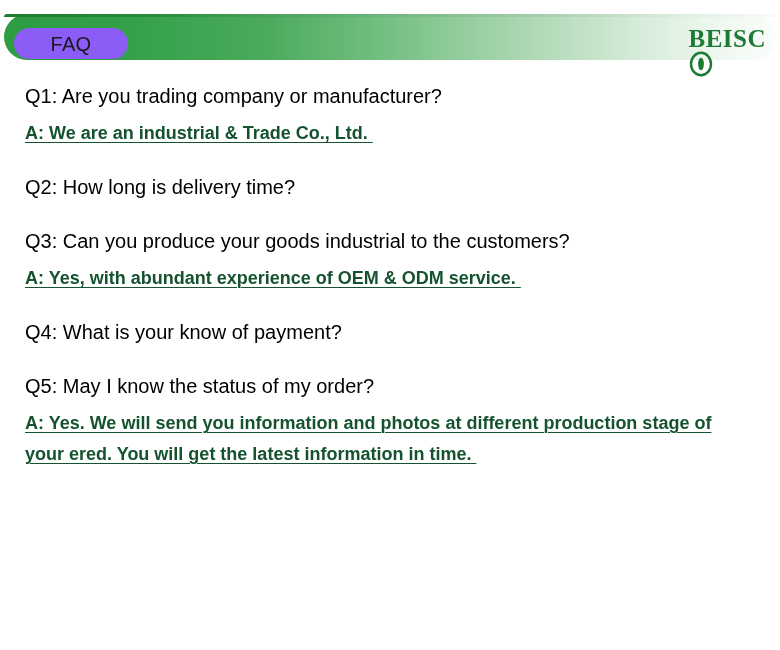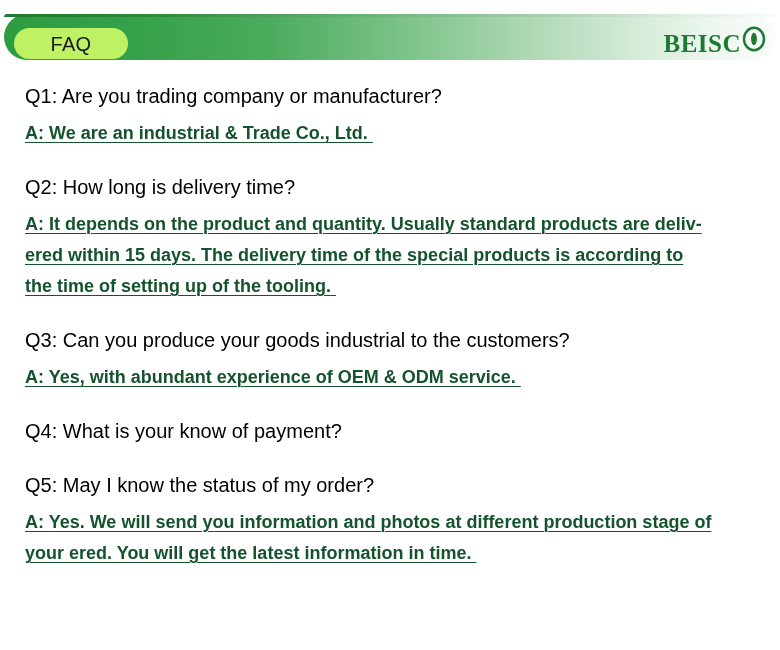--- a/index.html
+++ b/index.html
@@ -50,40 +50,41 @@
         #f7fbf7 100%);
     pointer-events: none;
   }
 
   .faq-pill {
     position: absolute;
     left: 14px;
     top: 28px;
     width: 114px;
     height: 31px;
-    background: #bef264;
+    background: #8b5cf6;
     border-radius: 16px;
     display: flex;
     align-items: center;
     justify-content: center;
   }
   .faq-pill-label {
     font-size: 20px;
     color: #1a1a1a;
     letter-spacing: 0.3px;
     line-height: 1;
   }
 
   .brand {
     position: absolute;
     right: 14px;
     top: 26px;
     display: flex;
-    align-items: flex-end;
+    align-items: flex-start;
     height: 30px;
+    flex-direction: column;
   }
   .brand-text {
     font-size: 25px;
     font-weight: bold;
     color: #1d7a35;
     letter-spacing: 0.5px;
     font-family: "Liberation Serif", serif;
     line-height: 1;
   }
   .brand-mark {
@@ -149,21 +150,20 @@
 
 <div class="faq-body">
 
   <div class="faq-item">
     <p class="question">Q1: Are you trading company or manufacturer?</p>
     <p class="answer"><span class="aline-block">A: We are an industrial &amp; Trade Co., Ltd. </span></p>
   </div>
 
   <div class="faq-item">
     <p class="question">Q2: How long is delivery time?</p>
-    <p class="answer"><span class="aline-block">A: It depends on the product and quantity. Usually standard products are deliv-</span><span class="aline-block">ered within 15 days. The delivery time of the special products is according to</span><span class="aline-block">the time of setting up of the tooling. </span></p>
   </div>
 
   <div class="faq-item">
     <p class="question">Q3: Can you produce your goods industrial to the customers?</p>
     <p class="answer"><span class="aline-block">A: Yes, with abundant experience of OEM &amp; ODM service. </span></p>
   </div>
 
   <div class="faq-item">
     <p class="question">Q4: What is your know of payment?</p>
   </div>

